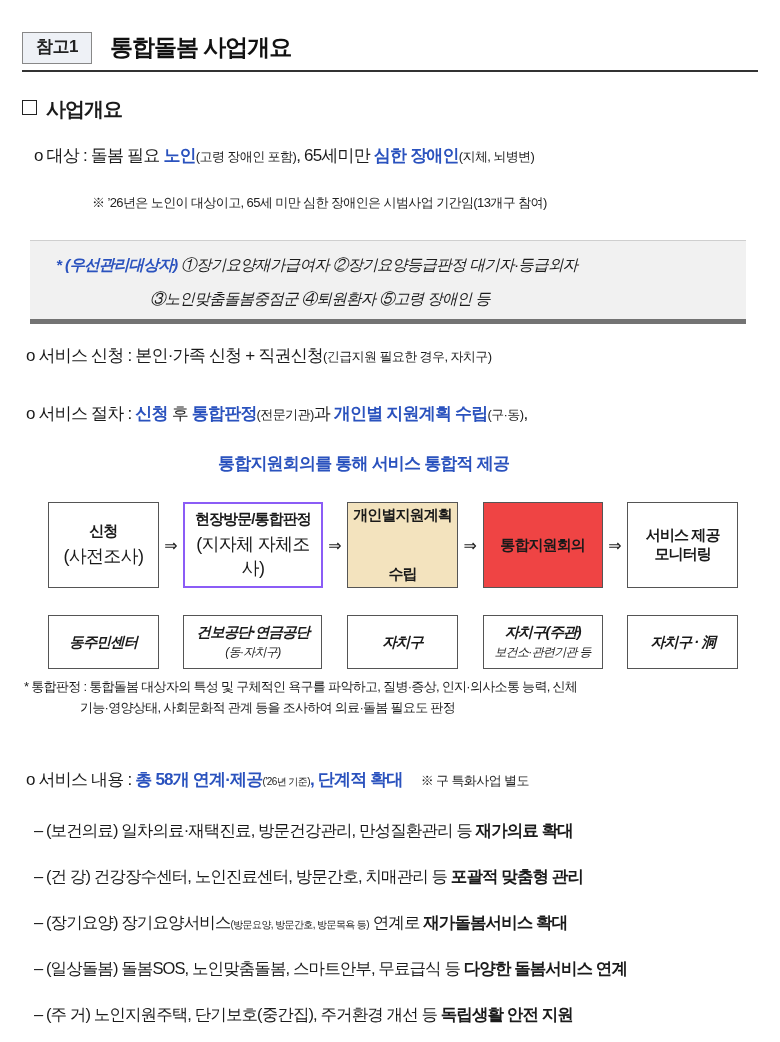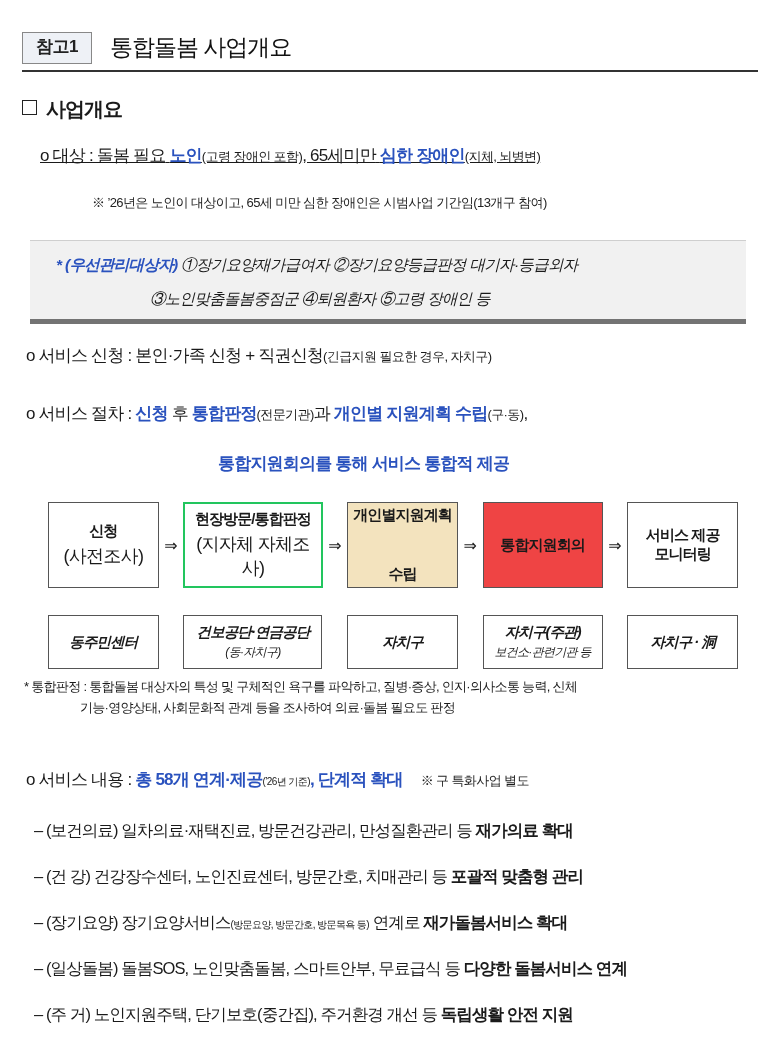--- a/index.html
+++ b/index.html
@@ -40,21 +40,21 @@
     font-size: 17px;
     font-weight: bold;
     color: #222;
     padding: 5px 13px 6px 13px;
     line-height: 1.1;
     letter-spacing: -0.5px;
     white-space: nowrap;
   }
   .header-title {
     font-size: 23px;
-    font-weight: normal;
+    font-weight: bold;
     letter-spacing: -1px;
     margin-left: 18px;
     align-self: center;
     color: #111;
   }
 
   
   .sec-heading {
     position: absolute;
     left: 22px;
@@ -161,21 +161,21 @@
   }
   .arrow {
     width: 26px;
     display: flex;
     align-items: center;
     justify-content: center;
     font-size: 16px;
     color: #222;
   }
   .c1 { width: 116px; }
-  .c2 { width: 146px; border: 2px solid #22c55e; }
+  .c2 { width: 146px; border: 2px solid #8b5cf6; }
   .c3 { width: 116px; background: #f3e3be; border: 1px solid #555; gap: 40px; }
   .c4 { width: 126px; background: #ef4444; border: 1px solid #555; }
   .c5 { width: 116px; }
 
   
   .flow2 {
     position: absolute;
     left: 48px;
     top: 615px;
     width: 690px;
@@ -248,21 +248,21 @@
 
   <div class="header">
     <div class="ref-badge">참고1</div>
     <div class="header-title">통합돌봄 사업개요</div>
   </div>
 
   <div class="sec-heading">
     <span class="box-glyph"></span><span>사업개요</span>
   </div>
 
-  <div class="bullet" style="left:40px; top:144px;text-decoration:underline;">
+  <div class="bullet" style="left:34px; top:144px;">
     <span>o 대상 : 돌봄 필요</span>
     <span class="blue">노인</span><span class="sm">(고령 장애인 포함)</span><span>, 65세미만</span>
     <span class="blue">심한 장애인</span><span class="sm">(지체, 뇌병변)</span>
   </div>
 
   <div class="note" style="left:92px; top:194px;">※ ’26년은 노인이 대상이고, 65세 미만 심한 장애인은 시범사업 기간임(13개구 참여)</div>
 
   <div class="greybox">
     <div class="l1">
       <span class="blue">* (우선관리대상자)</span>

